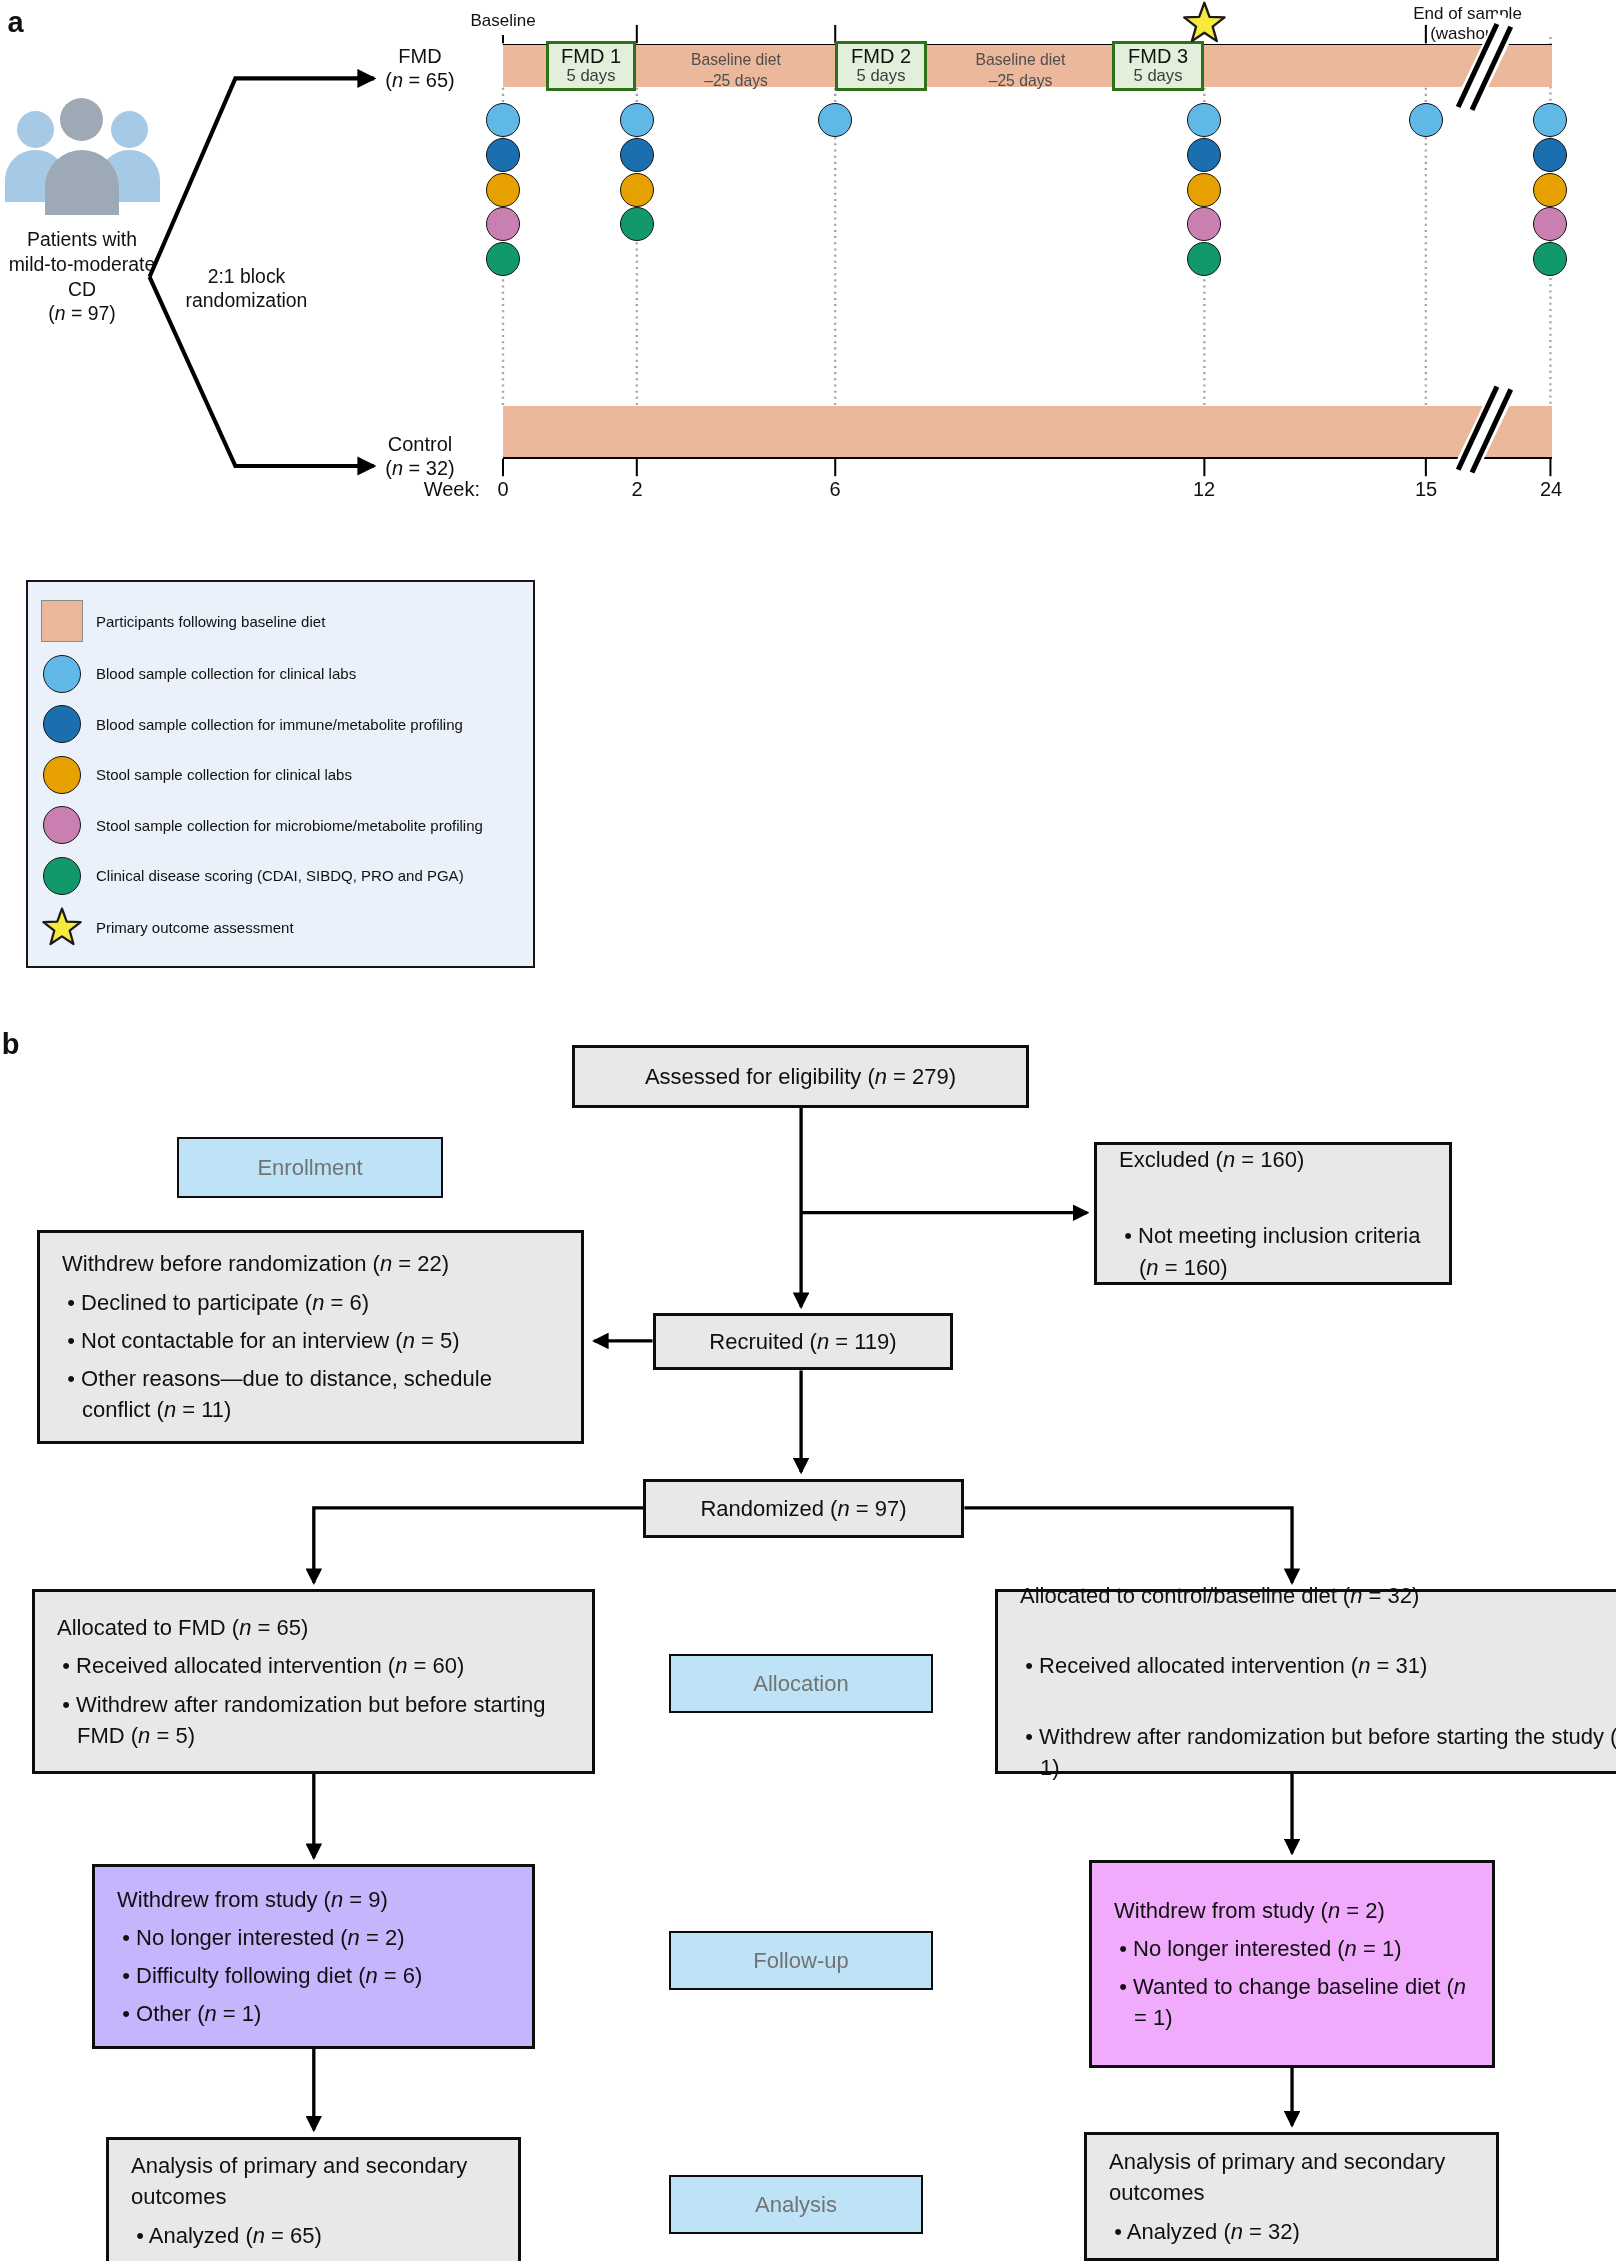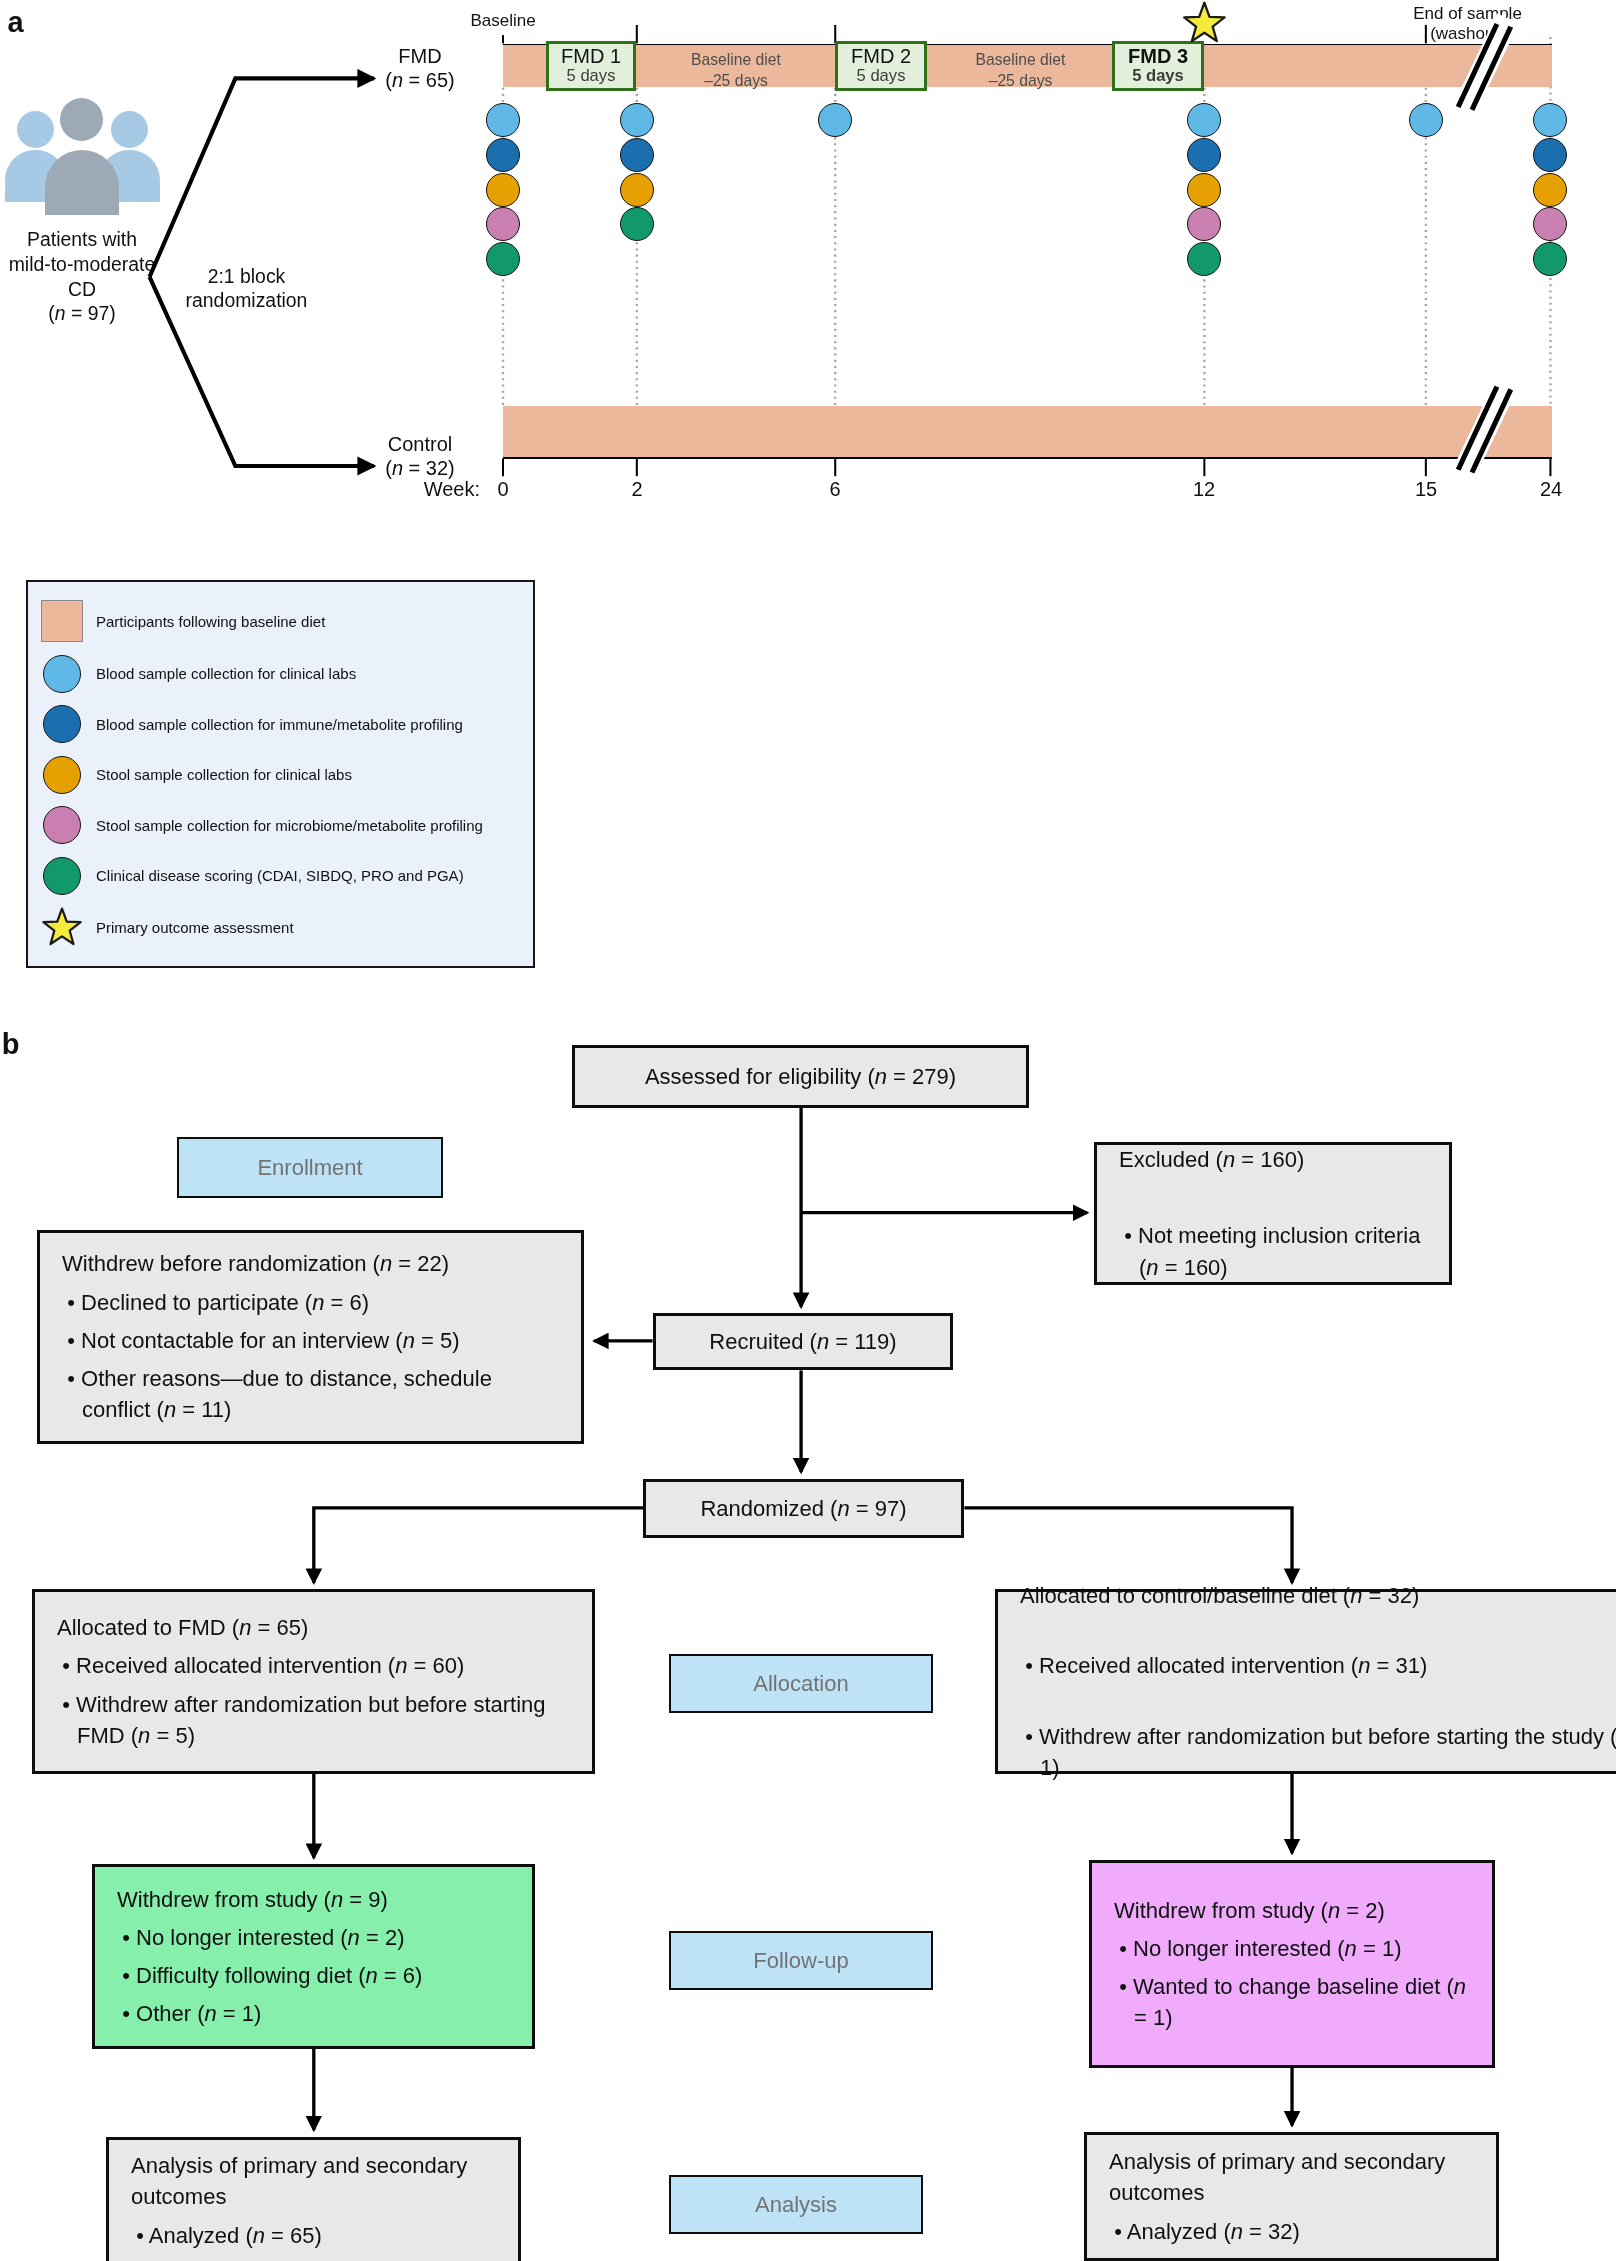--- a/index.html
+++ b/index.html
@@ -135,21 +135,21 @@
   <div class="tl-bar" id="control-bar" style="left: 503px; top: 406px; width: 1049px; height: 53px; background: rgb(236, 184, 156);"></div>
 
   <div class="fmd-cycle" style="left: 546px; width: 90px; background: rgb(226, 240, 219); border-color: rgb(47, 113, 25);">
     <div class="fc-name">FMD 1</div>
     <div class="fc-days">5 days</div>
   </div>
   <div class="fmd-cycle" style="left: 835px; width: 92px; background: rgb(226, 240, 219); border-color: rgb(47, 113, 25);">
     <div class="fc-name">FMD 2</div>
     <div class="fc-days">5 days</div>
   </div>
-  <div class="fmd-cycle" style="left: 1112px; width: 92px; background: rgb(226, 240, 219); border-color: rgb(47, 113, 25); font-weight: bold;">
+  <div class="fmd-cycle" style="left: 1112px; width: 92px; background: rgb(226, 240, 219); border-color: rgb(47, 113, 25);">
     <div class="fc-name">FMD 3</div>
     <div class="fc-days">5 days</div>
   </div>
 
   <div class="bd-seg" style="left:637px;width:198px;">
     <div>Baseline diet</div>
     <div>–25 days</div>
   </div>
   <div class="bd-seg" style="left:928px;width:185px;">
     <div>Baseline diet</div>
@@ -278,21 +278,21 @@
     <div class="flow-box" style="left: 32px; top: 1589px; width: 563px; height: 185px; background: rgb(232, 232, 232);">
       <div class="flow-title">Allocated to FMD (<i>n</i> = 65)</div>
       <div class="flow-bullet">• Received allocated intervention (<i>n</i> = 60)</div>
       <div class="flow-bullet">• Withdrew after randomization but before starting FMD (<i>n</i> = 5)</div>
     </div>
     <div class="flow-box" style="left: 995px; top: 1589px; width: 680px; height: 185px; background: rgb(232, 232, 232); gap: 32px;">
       <div class="flow-title">Allocated to control/baseline diet (<i>n</i> = 32)</div>
       <div class="flow-bullet">• Received allocated intervention (<i>n</i> = 31)</div>
       <div class="flow-bullet">• Withdrew after randomization but before starting the study (<i>n</i> = 1)</div>
     </div>
-    <div class="flow-box" style="left: 92px; top: 1864px; width: 443px; height: 185px; background: #86efac;">
+    <div class="flow-box" style="left: 92px; top: 1864px; width: 443px; height: 185px; background: #c4b5fd;">
       <div class="flow-title">Withdrew from study (<i>n</i> = 9)</div>
       <div class="flow-bullet">• No longer interested (<i>n</i> = 2)</div>
       <div class="flow-bullet">• Difficulty following diet (<i>n</i> = 6)</div>
       <div class="flow-bullet">• Other (<i>n</i> = 1)</div>
     </div>
     <div class="flow-box" style="left: 1089px; top: 1860px; width: 406px; height: 208px; background: #f0abfc;">
       <div class="flow-title">Withdrew from study (<i>n</i> = 2)</div>
       <div class="flow-bullet">• No longer interested (<i>n</i> = 1)</div>
       <div class="flow-bullet">• Wanted to change baseline diet (<i>n</i> = 1)</div>
     </div>

